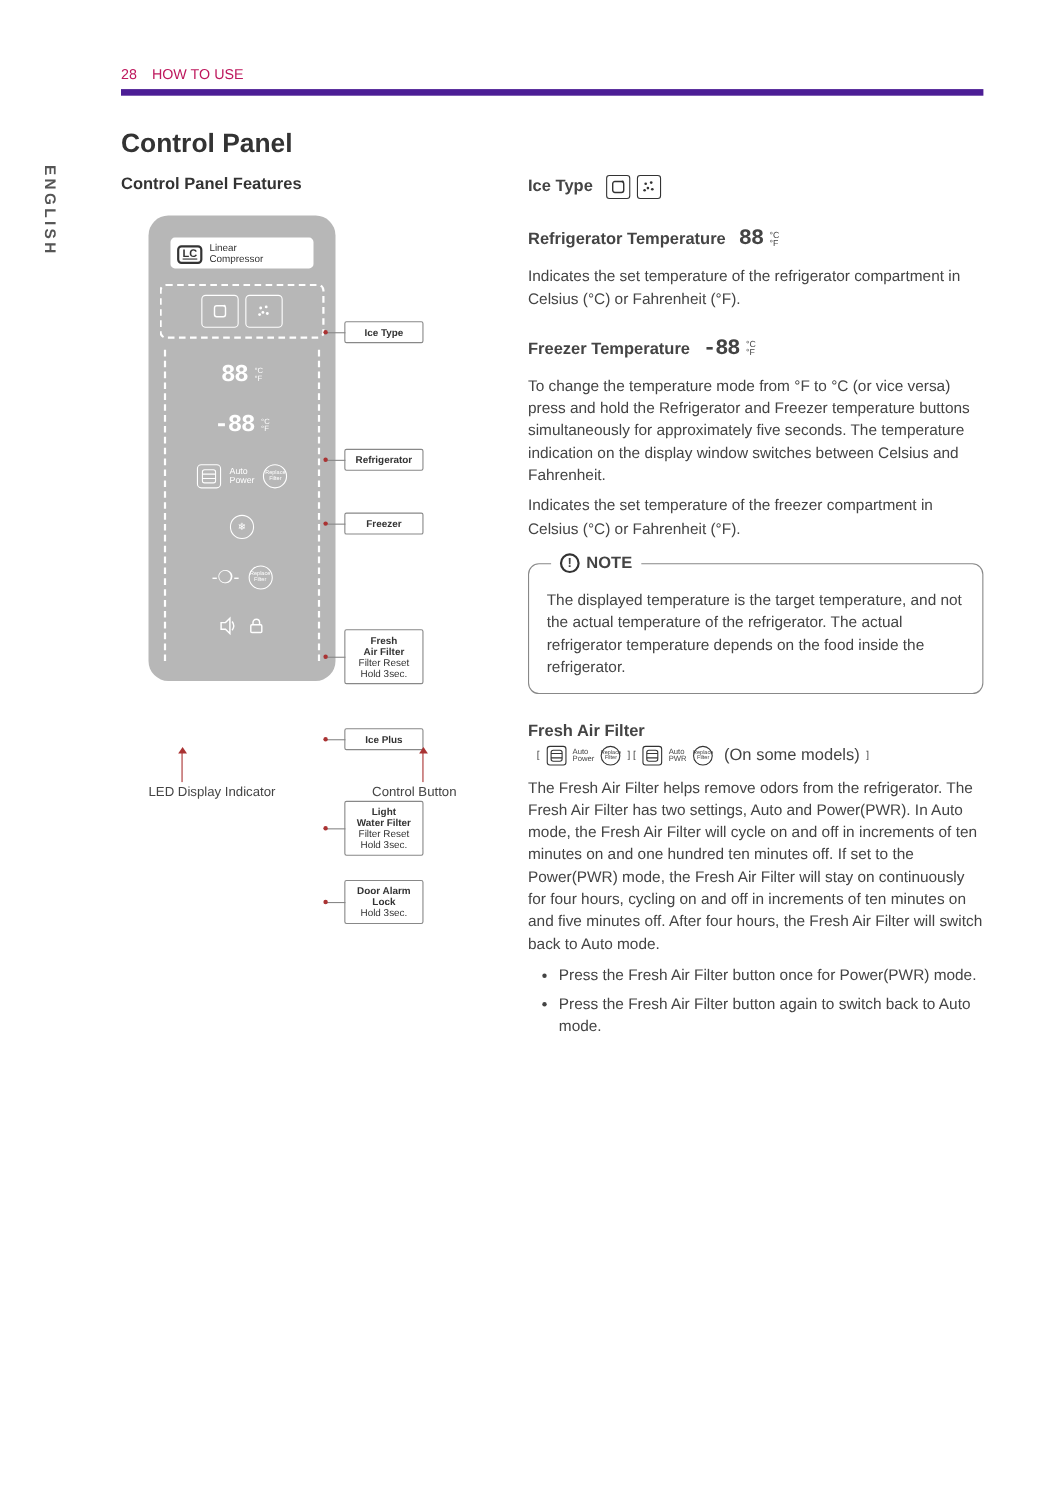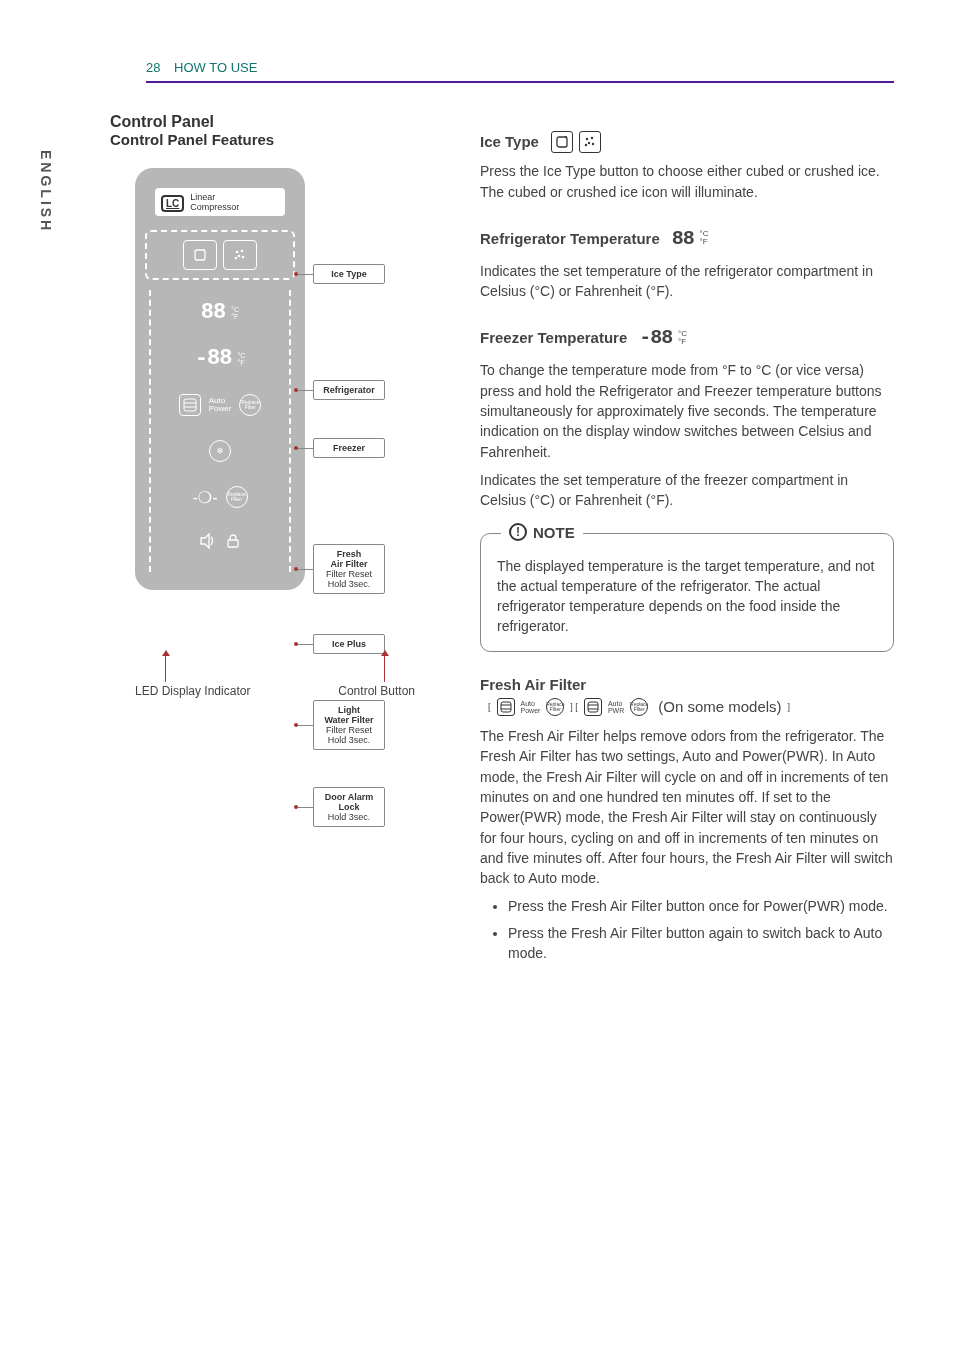--- a/index.html
+++ b/index.html
@@ -16,36 +16,36 @@
     left: 38px;
     top: 150px;
     writing-mode: vertical-rl;
     text-orientation: mixed;
     font-weight: bold;
     letter-spacing: 3px;
     font-size: 14px;
     color: #555;
   }
   .header-line {
-    border-bottom: 2px solid #4c1d95;
+    border-bottom: 6px solid #4c1d95;
     padding-bottom: 6px;
     margin-bottom: 30px;
-    margin-left: 106px;
+    margin-left: 70px;
     font-size: 13px;
-    color: #0f766e;
+    color: #be185d;
   }
   .header-line .pn { margin-right: 10px; }
   .content {
     margin-left: 70px;
     display: flex;
     gap: 40px;
   }
   .left-col { flex: 0 0 330px; }
   .right-col { flex: 1; font-size: 14px; line-height: 1.45; color:#444;}
-  h1 { font-size: 16px; font-weight: bold; }
+  h1 { font-size: 24px; font-weight: bold; margin-bottom: 14px; }
   .asterisk-note { font-size: 14px; color:#444; margin-bottom: 30px; }
   h2 { font-size: 15px; font-weight: bold; margin-bottom: 20px; }
   .right-col h3 { font-size: 15px; font-weight: bold; display:inline-block; vertical-align:middle;}
   .right-col .feature-block { margin-bottom: 22px; }
   .right-col p { margin-top: 8px; }
   .icon-holder { display:inline-flex; gap:6px; vertical-align:middle; margin-left:8px;}
   .mini-ico {
     width: 22px; height: 22px; border:1.5px solid #333; border-radius:3px;
     display:flex; align-items:center; justify-content:center; font-size:10px;
   }
@@ -276,21 +276,21 @@
           <b><span>Fresh</span><br><span>Air Filter</span></b><br>
           <span>Filter Reset</span><br><span>Hold 3sec.</span>
         </div>
         <div class="btn-box lead-line lead-dot" style="top:466px;">
           <b>Ice Plus</b>
         </div>
         <div class="btn-box lead-line lead-dot" style="top:532px;">
           <b><span>Light</span><br><span>Water Filter</span></b><br>
           <span>Filter Reset</span><br><span>Hold 3sec.</span>
         </div>
-        <div class="btn-box lead-line lead-dot" style="top:619px;">
+        <div class="btn-box lead-line lead-dot" style="top:604px;">
           <b><span>Door Alarm</span><br><span>Lock</span></b><br>
           <span>Hold 3sec.</span>
         </div>
       </div>
 
       <div class="caption-row" style="position:relative; top:40px;">
         <div>
           <span class="arrow-up" style="margin-left:30px;"></span>
           <span>LED Display Indicator</span>
         </div>
@@ -316,21 +316,20 @@
         <span class="mini-ico">
           <svg width="14" height="14" viewBox="0 0 14 14">
               <circle cx="4" cy="4" r="1.2" fill="#333"></circle>
               <circle cx="9" cy="3" r="1.2" fill="#333"></circle>
               <circle cx="6" cy="8" r="1.2" fill="#333"></circle>
               <circle cx="10" cy="9" r="1.2" fill="#333"></circle>
               <circle cx="3" cy="10" r="1.2" fill="#333"></circle>
             </svg>
         </span>
       </span>
-      <p>Press the Ice Type button to choose either cubed or crushed ice. The cubed or crushed ice icon will illuminate.</p>
     </div>
 
     <div class="feature-block">
       <h3>Refrigerator Temperature</h3>
       <span class="digits88">88</span>
       <span class="tiny-unit"><span>°C</span><br><span>°F</span></span>
       <p>Indicates the set temperature of the refrigerator compartment in Celsius (°C) or Fahrenheit (°F).</p>
     </div>
 
     <div class="feature-block">

